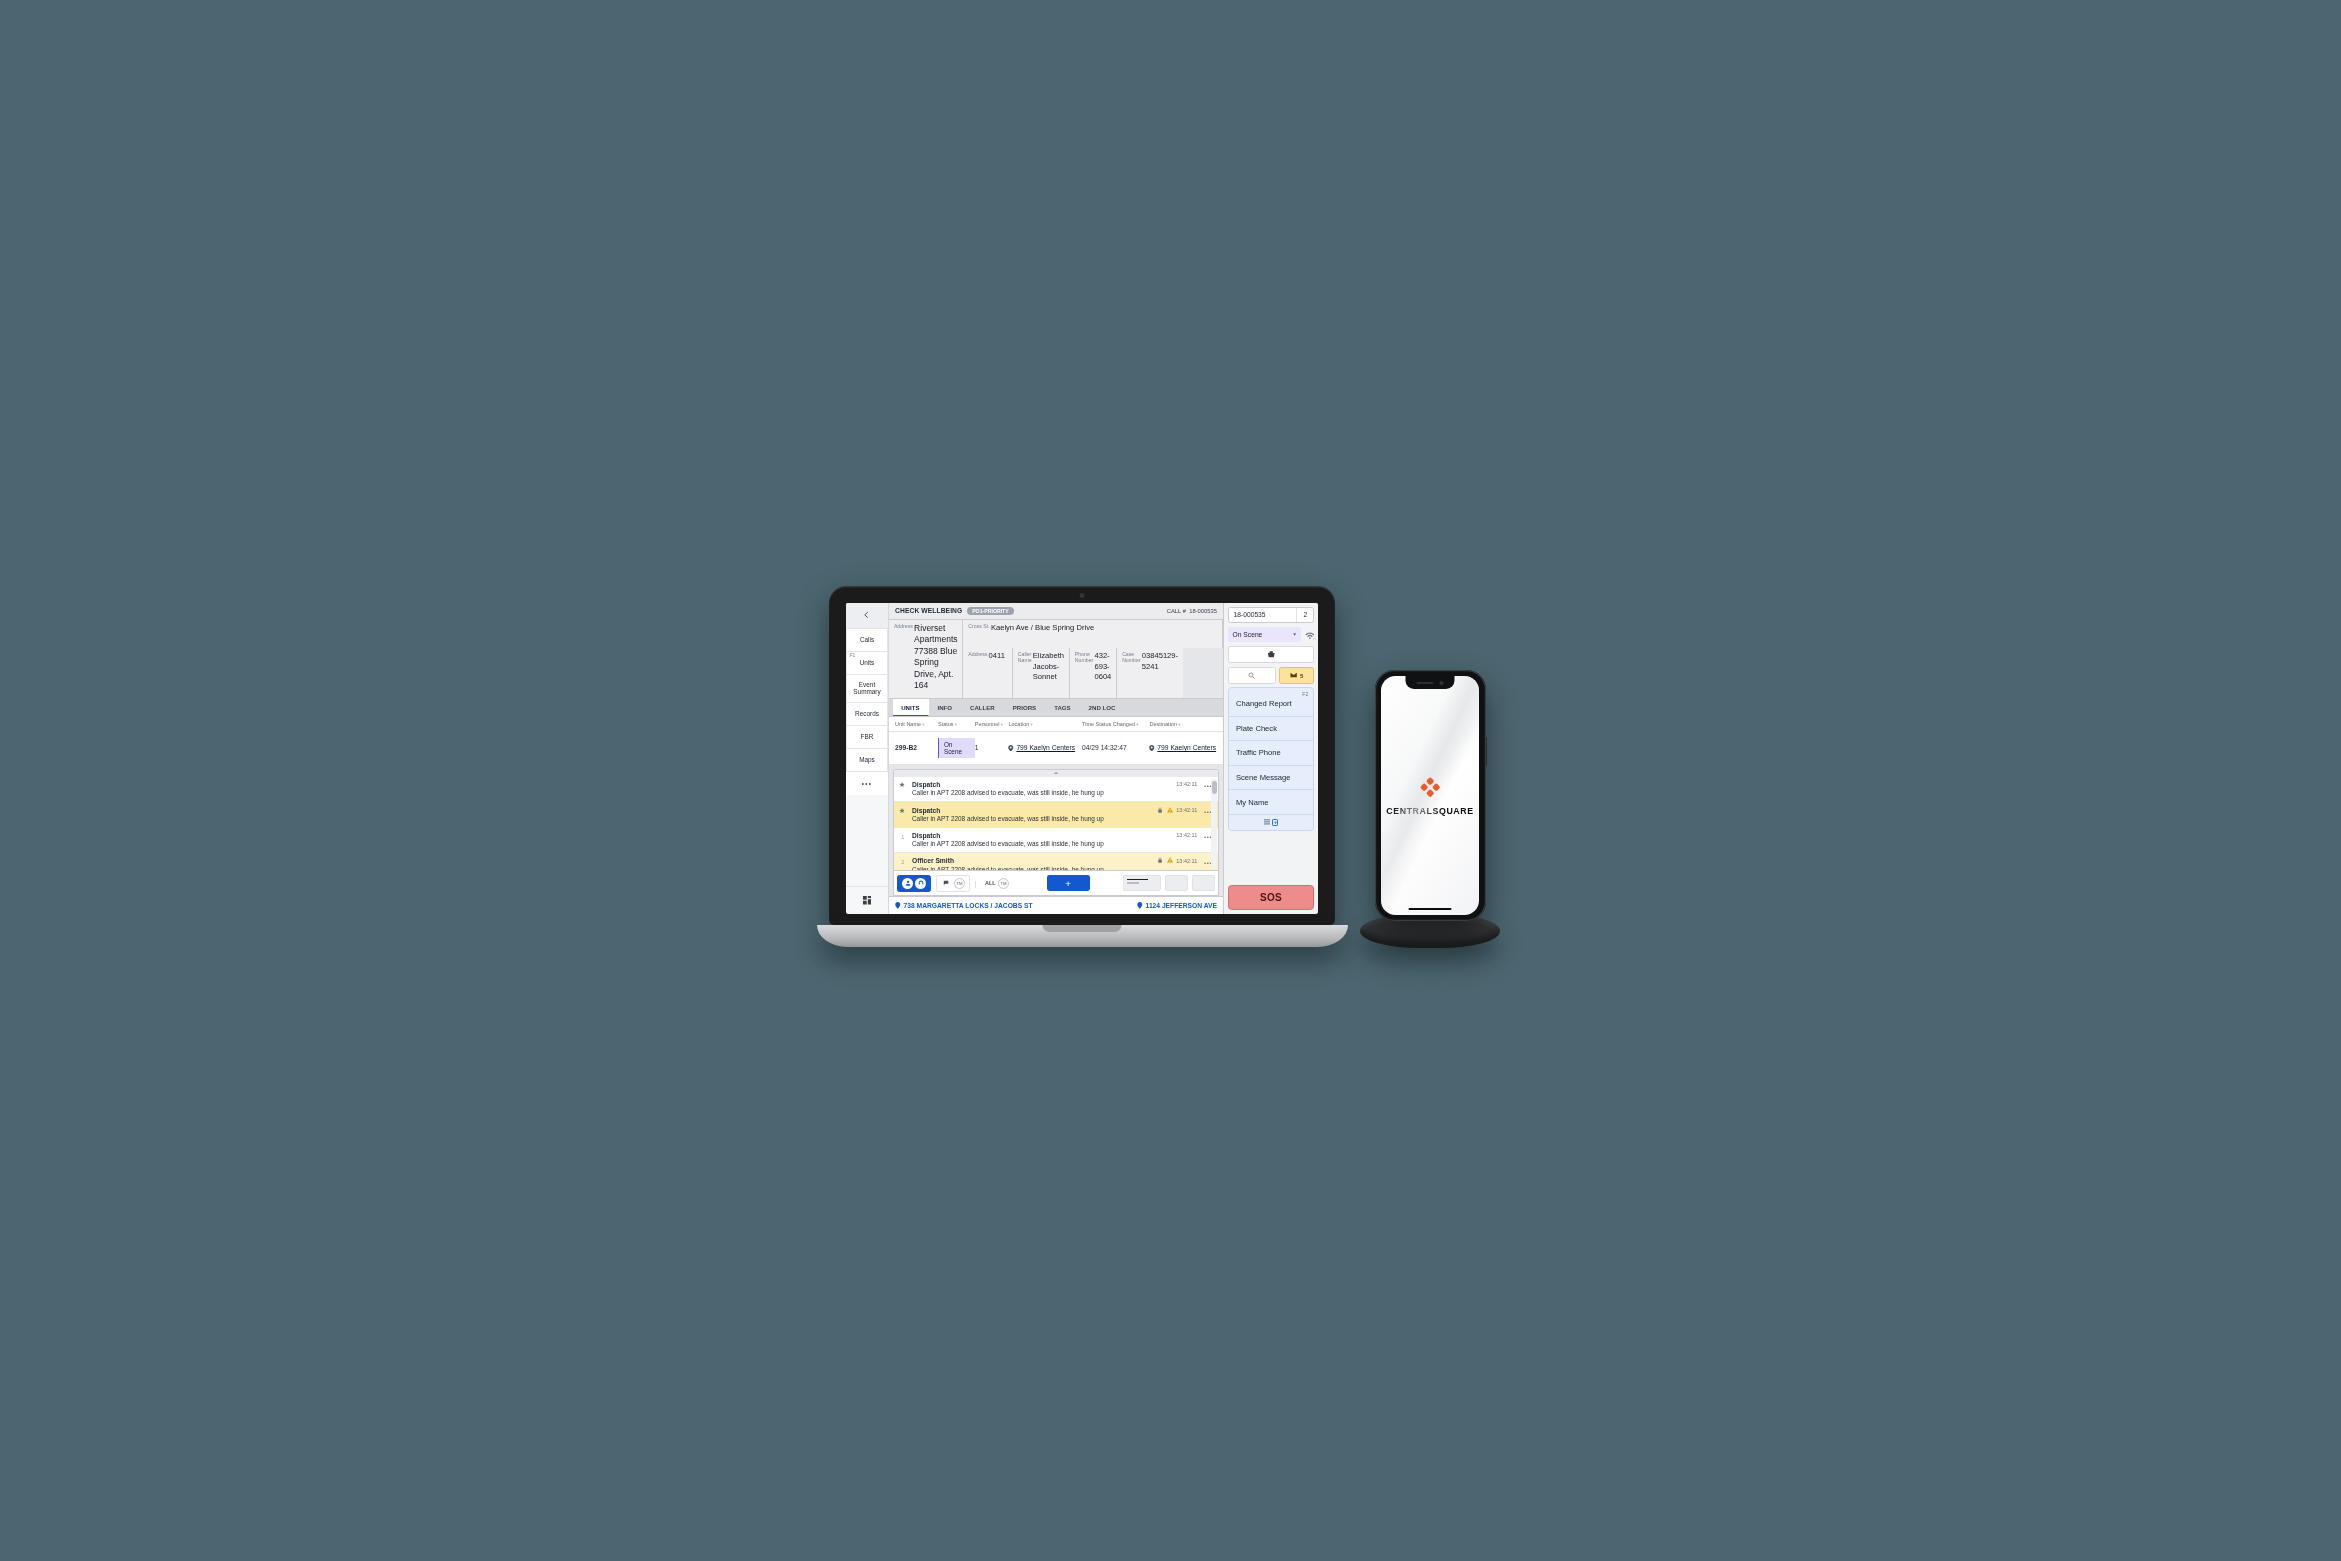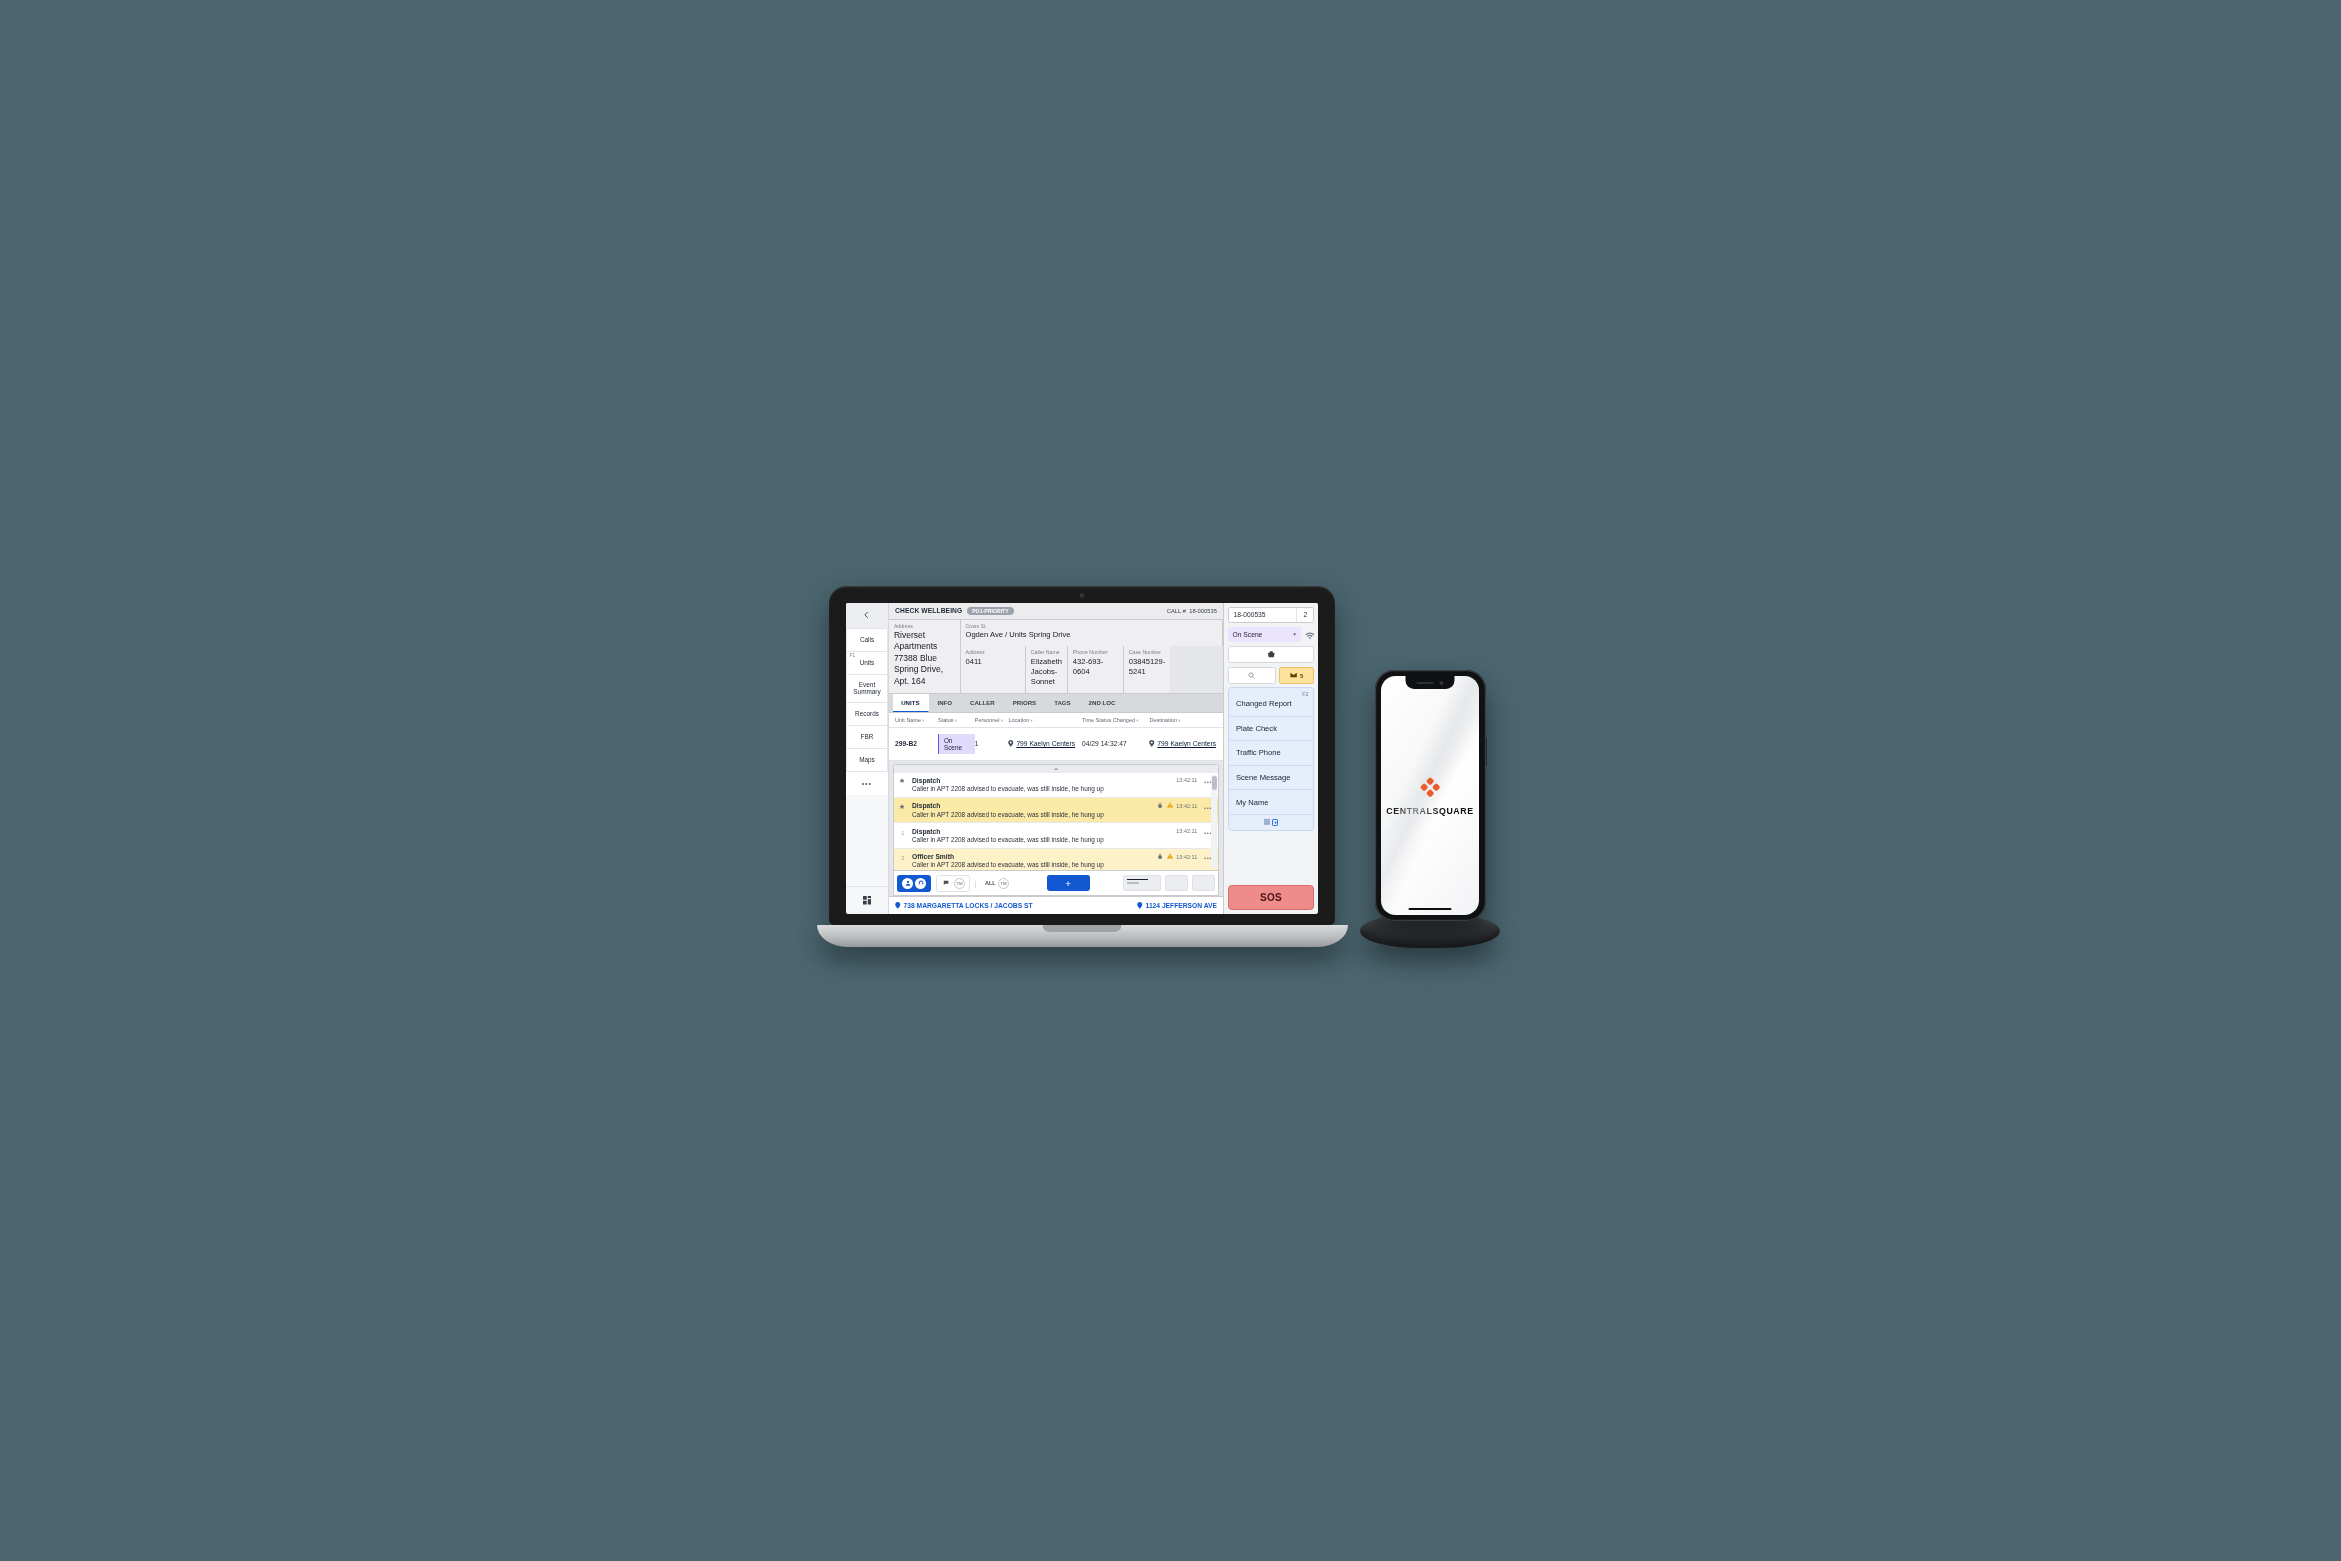--- a/index.html
+++ b/index.html
@@ -82,21 +82,21 @@
   .nav-grid-btn svg{width:8.5px;height:8.5px;fill:#3a3f47;}
 
   
   .main { flex:1; display:flex; flex-direction:column; background:#e4e6e9; overflow:hidden;}
   .header-bar{ background:#ececef; border-bottom:0.6px solid #c9cbcf; padding:3.7px 6.1px; display:flex; align-items:center; gap:4.9px;}
   .header-title{font-weight:700; font-size:6.7px; letter-spacing:0.1px;}
   .priority-pill{background:#9da3ad; color:#fff; font-size:5.2px; font-weight:600; padding:1.2px 4.9px; border-radius:5.5px;}
   .call-num{margin-left:auto; font-size:5.8px; color:#374050;}
 
   .info-grid{display:grid; grid-template-columns: 1.15fr 1.05fr .42fr .9fr .7fr .85fr; border-bottom:0.6px solid #c9cbcf;}
-  .info-cell{border-right:0.6px solid #c9cbcf; padding:3px 4.9px 4.3px; background:#efeff2; display:flex; flex-direction:column; gap:1.2px;}
+  .info-cell{border-right:0.6px solid #c9cbcf; padding:3px 4.9px 4.3px; background:#efeff2; display:flex; flex-direction:row; gap:1.2px;}
   .info-cell.address{grid-row:span 2; padding-bottom:6.1px;}
   .info-cell.cross{grid-column:span 5;}
   .info-label{font-size:5.2px; color:#7b828d;}
   .info-value{font-size:7.6px; color:#151a22; line-height:1.35;}
   .info-value.big{font-size:8.5px; font-weight:400;}
 
   .tabs{display:flex; background:#d7d9dd; border-bottom:0.6px solid #c9cbcf; padding-left:3.7px;}
   .tab{padding:4.9px 8.5px; font-size:6.1px; font-weight:600; color:#3a3f47; border-right:0.6px solid #c9cbcf00; cursor:pointer;}
   .tab.active{background:#fff; border-bottom:1.2px solid #1258d1; color:#0b1b3a;}
 
@@ -278,21 +278,21 @@
           </div>
 
           <div class="info-grid">
             <div class="info-cell address">
               <span class="info-label">Address</span>
               <span class="info-value big" style="white-space:pre-line">Riverset Apartments
 77388 Blue Spring Drive, Apt. 164</span>
             </div>
             <div class="info-cell cross">
               <span class="info-label">Cross St.</span>
-              <span class="info-value">Ogden Ave / Units Spring Drive</span>
+              <span class="info-value">Kaelyn Ave / Blue Spring Drive</span>
             </div>
             <div class="info-cell">
               <span class="info-label">Address</span>
               <span class="info-value">0411</span>
             </div>
             <div class="info-cell">
               <span class="info-label">Caller Name</span>
               <span class="info-value">Elizabeth Jacobs-Sonnet</span>
             </div>
             <div class="info-cell">

